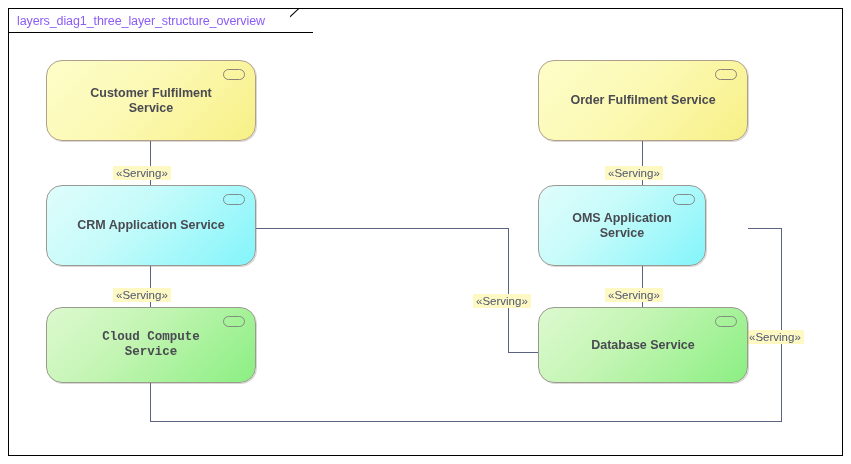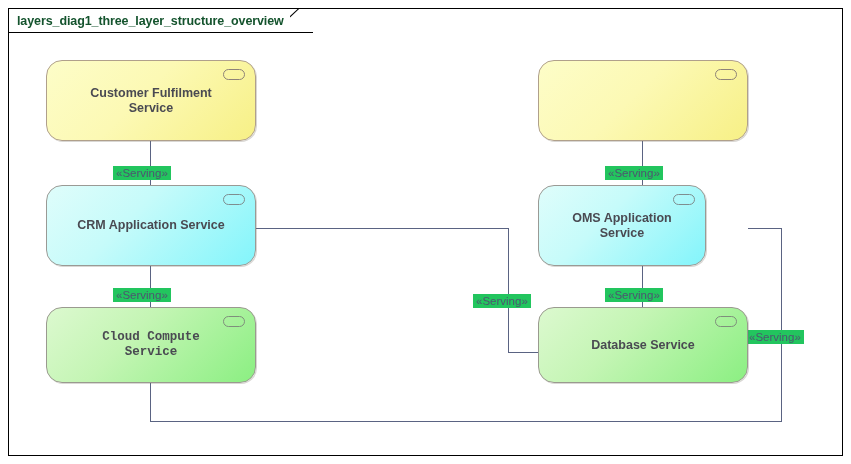--- a/index.html
+++ b/index.html
@@ -48,22 +48,22 @@
     background: #ffffff;
     border-left: 1px solid #000000;
     border-top: 1px solid #000000;
     border-bottom: 1px solid #000000;
     display: flex;
     align-items: center;
     padding-left: 8px;
   }
   .title-tab-label {
     font-size: 12.5px;
-    font-weight: bold;
-    color: #14532d;
+    font-weight: normal;
+    color: #8b5cf6;
     white-space: nowrap;
     letter-spacing: -0.1px;
   }
   
   .title-tab-cut {
     position: absolute;
     left: 290px;
     top: 8px;
     width: 26px;
     height: 26px;
@@ -86,21 +86,21 @@
     position: absolute;
     background: #5a6382;
   }
   .conn-h { height: 1px; }
   .conn-v { width: 1px; }
 
   .conn-label {
     position: absolute;
     font-size: 11.5px;
     color: #4d5570;
-    background: #22c55e;
+    background: #fef9c3;
     padding: 0 3px;
     white-space: nowrap;
     line-height: 14px;
   }
 
   
   .node {
     position: absolute;
     box-sizing: border-box;
     border: 1px solid #9a8f86;
@@ -174,20 +174,21 @@
   <div class="conn conn-v" style="left:150px; top:383px; height:39px;"></div>
   <div class="conn-label" style="left:746px; top:330px;">«Serving»</div>
 
   <div class="node business" style="left:46px; top:60px; width:210px; height:81px;">
     <span class="service-icon"></span>
     <span class="node-label">Customer Fulfilment Service</span>
   </div>
 
   <div class="node business" style="left:538px; top:60px; width:210px; height:81px;">
     <span class="service-icon"></span>
+    <span class="node-label">Order Fulfilment Service</span>
   </div>
 
   <div class="node application" style="left:46px; top:185px; width:210px; height:81px;">
     <span class="service-icon"></span>
     <span class="node-label">CRM Application Service</span>
   </div>
 
   <div class="node application" style="left:538px; top:185px; width:168px; height:81px;">
     <span class="service-icon"></span>
     <span class="node-label">OMS Application Service</span>

